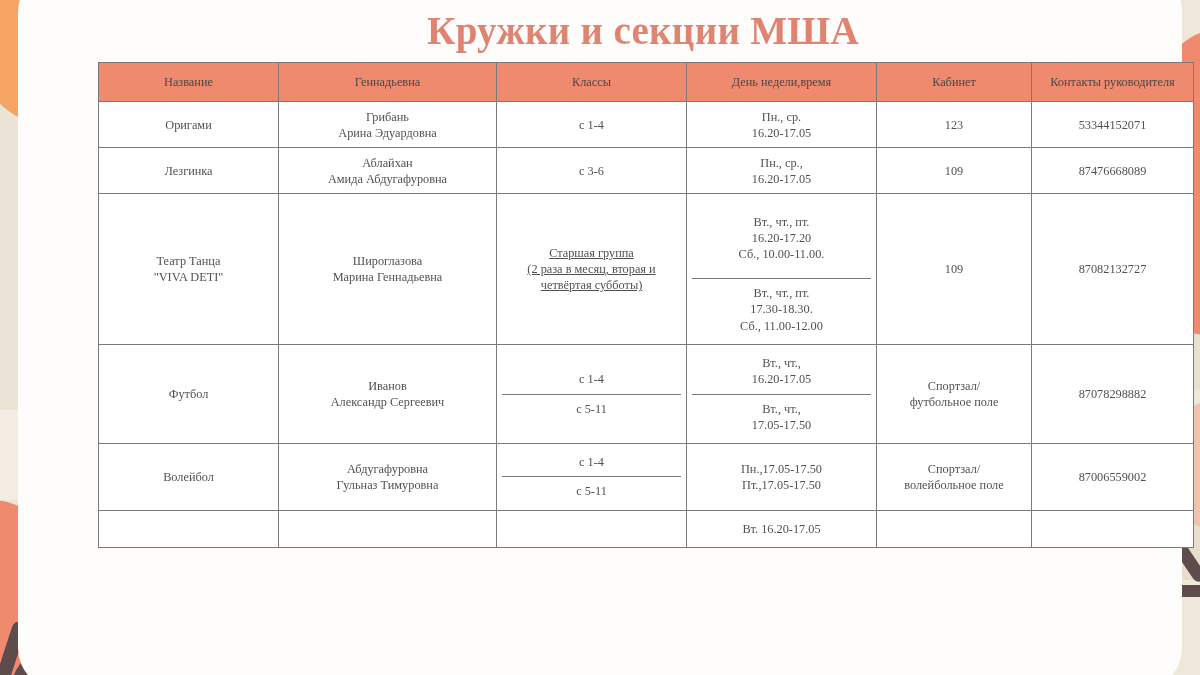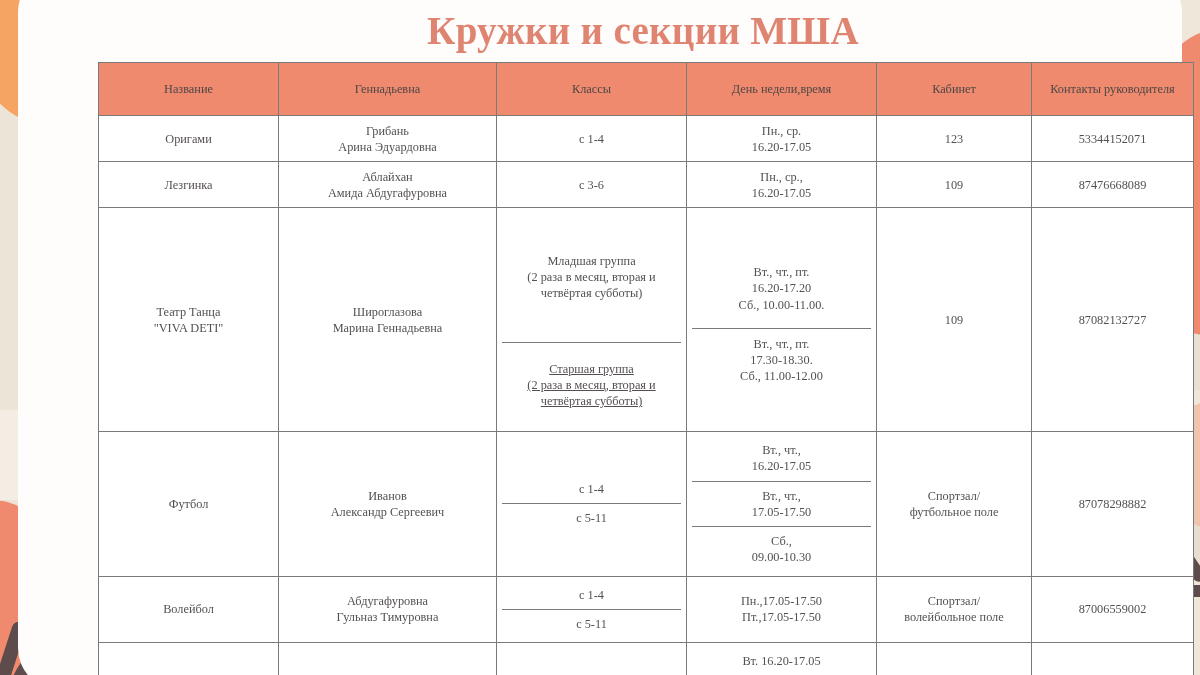--- a/index.html
+++ b/index.html
@@ -98,21 +98,21 @@
     padding: 4px 5px;
     background: #ffffff;
     font-weight: normal;
   }
 
   table.schedule thead th {
     background: #ef8a6e;
     color: #4d4646;
     font-size: 12.3px;
     height: 38px;
-    padding: 18px 4px;
+    padding: 11px 4px;
   }
 
   
   table.sub {
     width: 100%;
     border-collapse: collapse;
     table-layout: fixed;
   }
   table.sub td {
     border: 0;
@@ -252,27 +252,20 @@
               <span class="cell-line">Театр Танца</span>
               <span class="cell-line">"VIVA DETI"</span>
             </td>
             <td>
               <span class="cell-line">Широглазова</span>
               <span class="cell-line">Марина Геннадьевна</span>
             </td>
             <td class="nopad">
               <table class="sub">
                 <tbody>
-                  <tr style="height: 130px;">
-                    <td>
-                      <span class="cell-line">Младшая группа</span>
-                      <span class="cell-line">(2 раза в месяц, вторая и</span>
-                      <span class="cell-line">четвёртая субботы)</span>
-                    </td>
-                  </tr>
                   <tr style="height: 85px; text-decoration: underline;">
                     <td>
                       <span class="cell-line">Старшая группа</span>
                       <span class="cell-line">(2 раза в месяц, вторая и</span>
                       <span class="cell-line">четвёртая субботы)</span>
                     </td>
                   </tr>
                 </tbody>
               </table>
             </td>
@@ -333,26 +326,20 @@
                   <tr>
                     <td>
                       <span class="cell-line">Вт., чт.,</span>
                       <span class="cell-line">16.20-17.05</span>
                     </td>
                   </tr>
                   <tr>
                     <td>
                       <span class="cell-line">Вт., чт.,</span>
                       <span class="cell-line">17.05-17.50</span>
-                    </td>
-                  </tr>
-                  <tr>
-                    <td>
-                      <span class="cell-line">Сб.,</span>
-                      <span class="cell-line">09.00-10.30</span>
                     </td>
                   </tr>
                 </tbody>
               </table>
             </td>
             <td>
               <span class="cell-line">Спортзал/</span>
               <span class="cell-line">футбольное поле</span>
             </td>
             <td>

